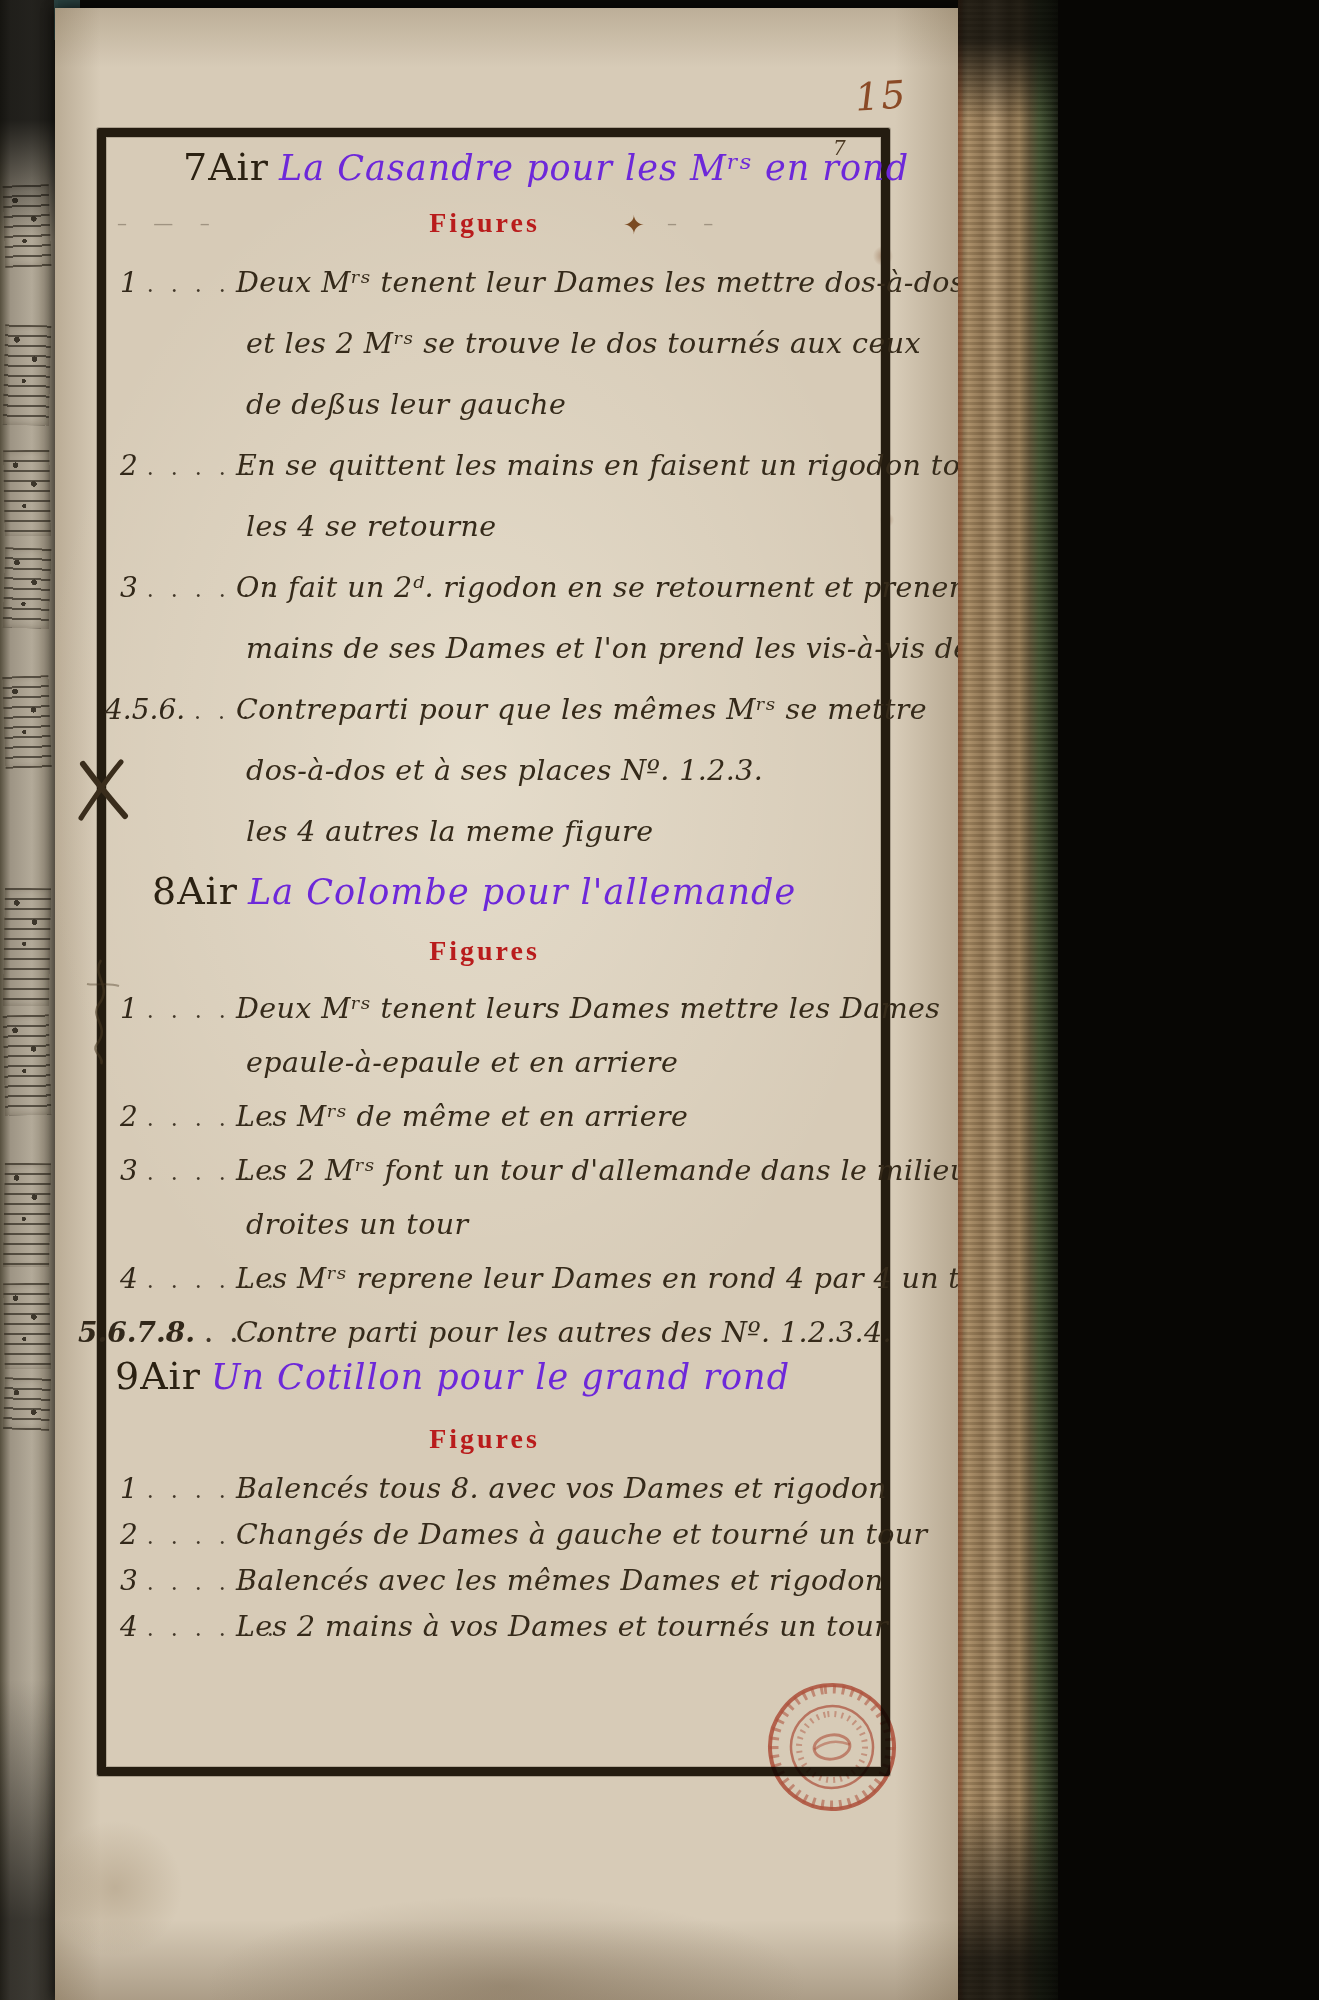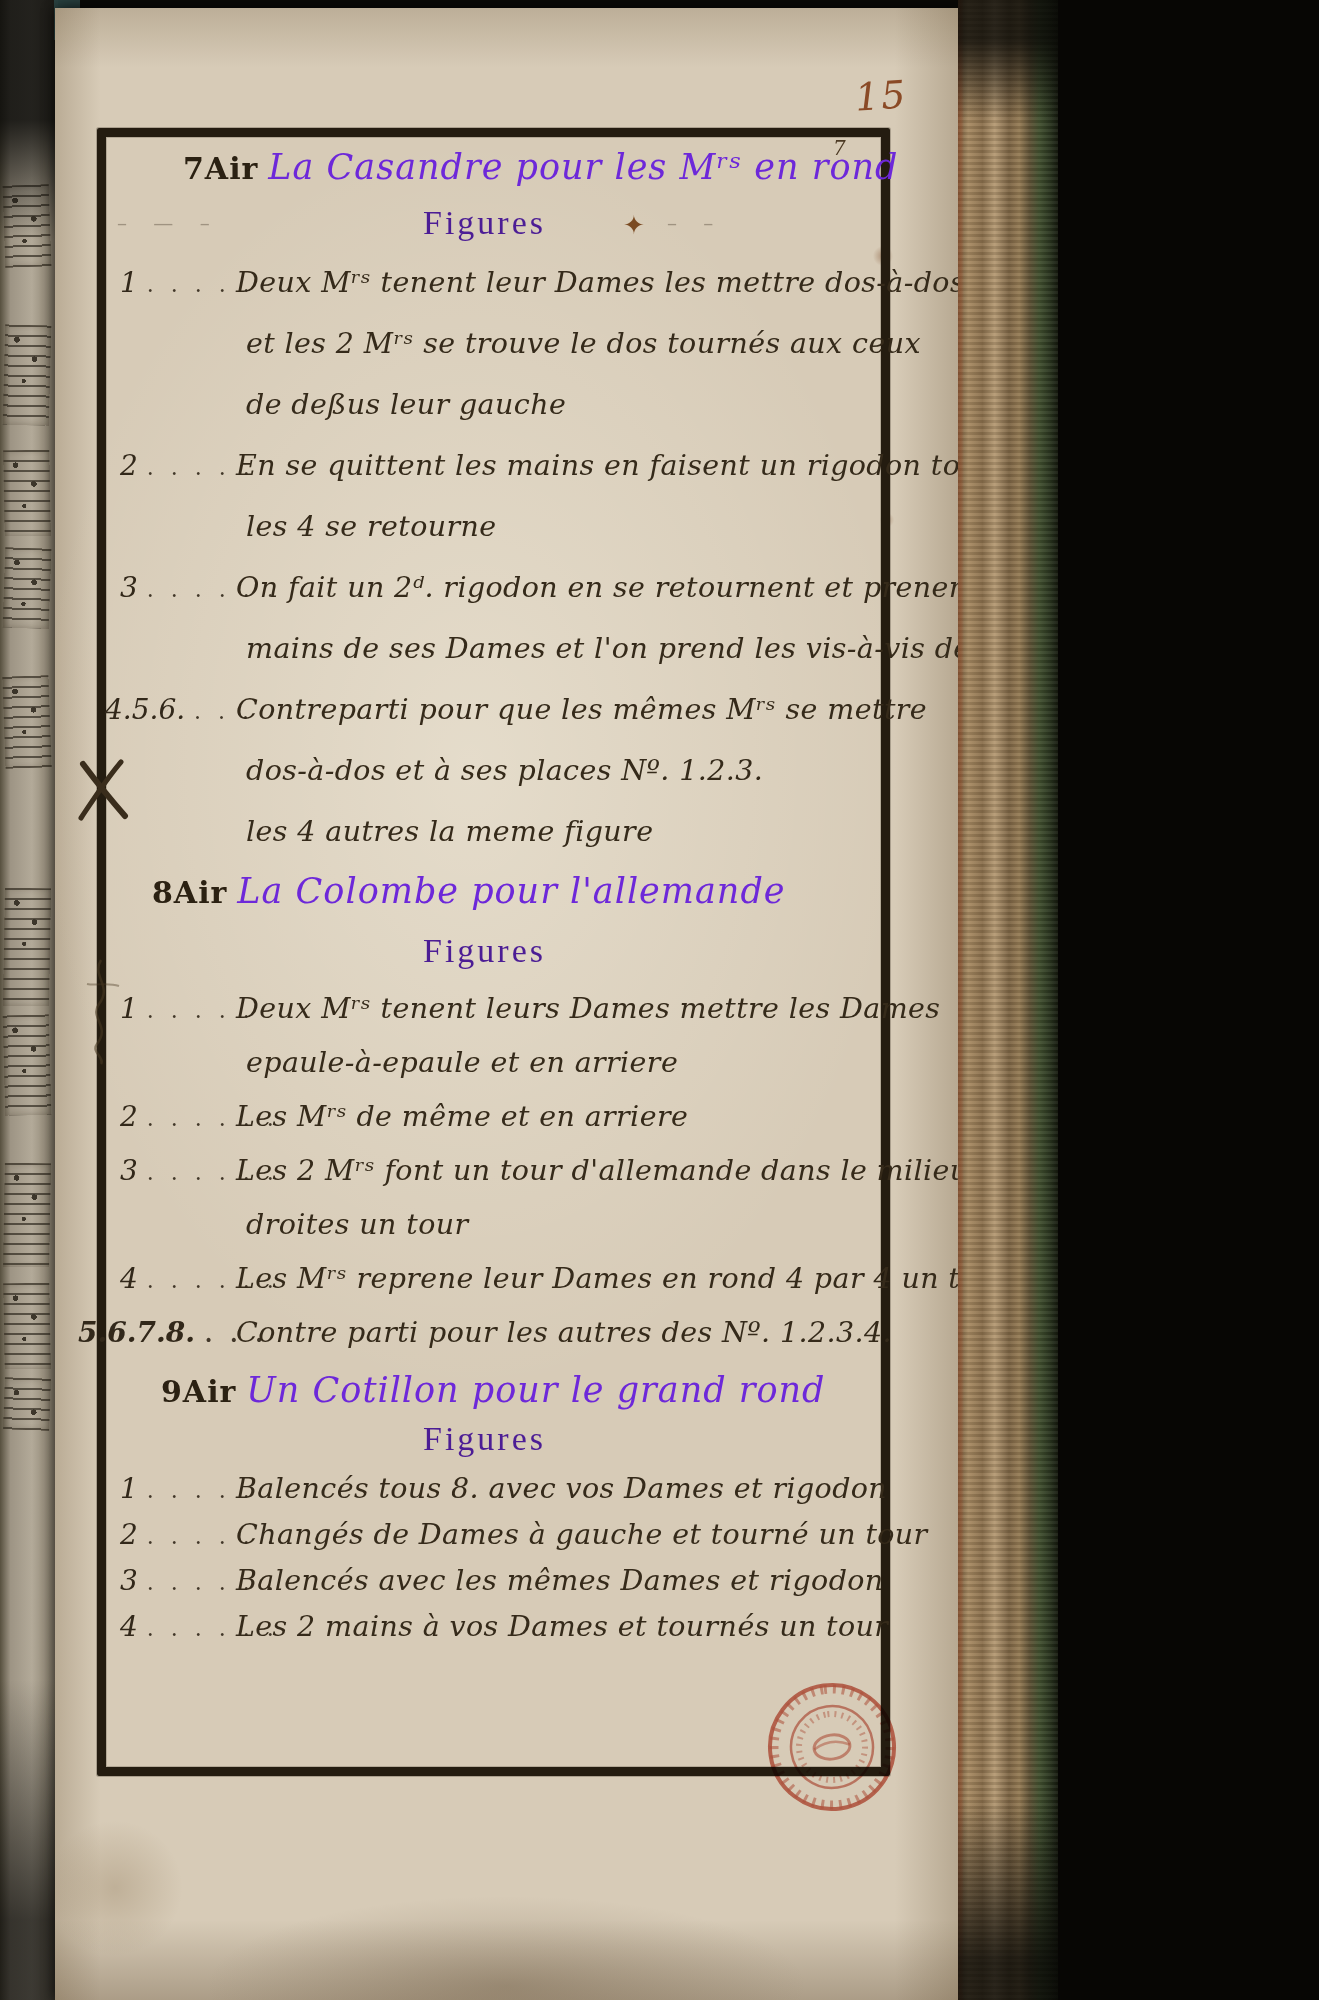--- a/index.html
+++ b/index.html
@@ -33,38 +33,38 @@
        linear-gradient(90deg, rgba(110,90,60,.28) 0, rgba(110,90,60,0) 5% 93%, rgba(110,90,60,.30) 100%),
        linear-gradient(180deg, rgba(110,90,60,.25) 0, rgba(110,90,60,0) 3% 96%, rgba(90,70,45,.35) 100%);}
   .frame{position:absolute;left:42px;top:120px;width:775px;height:1630px;
          border:9px solid #241c10;border-radius:2px;
          box-shadow:0 0 0 1px rgba(36,28,16,.25), inset 0 0 0 1px rgba(36,28,16,.2);}
 
   
   .content{position:absolute;left:0;right:0;top:132px;color:#32281a;}
   .row{position:relative;white-space:nowrap;}
   .heading-row{font-style:italic;}
-  .air-num{font-style:normal;font-weight:700;font-size:30px;color:#2b2112;letter-spacing:1px;}
+  .air-num{font-style:normal;font-weight:400;font-size:38px;color:#2b2112;letter-spacing:1px;}
   .air-title{font-style:italic;font-size:35px;letter-spacing:1px;margin-left:10px;color:#6d28d9;}
   .figures-row{text-align:center;}
-  .figures-word{position:relative;left:-22px;font-family:"Liberation Serif",serif;font-weight:400;
-                font-size:34px;letter-spacing:3px;color:#4c1d95;}
+  .figures-word{position:relative;left:-22px;font-family:"Liberation Serif",serif;font-weight:700;
+                font-size:28px;letter-spacing:3px;color:#b91c1c;}
   .entry-row .num,.cont-row .num{position:absolute;left:65px;top:0;font-style:italic;font-size:28px;}
   .num.num-lg{left:50px;} .num.num-xl{left:23px;font-weight:bold;}
   .entry-dots{letter-spacing:5px;font-size:22px;opacity:.9;font-style:normal;}
   .txt{display:inline-block;padding-left:181px;font-style:italic;font-size:28.5px;letter-spacing:.4px;
        color:#352a1a;}
   .cont-row .txt{padding-left:191px;}
   .sec-0 .heading-row{height:54px;line-height:54px;padding-left:128px;}
   .sec-0 .figures-row{height:58px;line-height:58px;}
   .sec-0 .entry-row,.sec-0 .cont-row{height:61px;line-height:61px;}
   .sec-1 .heading-row{height:58px;line-height:58px;padding-left:97px;}
   .sec-1 .figures-row{height:62px;line-height:62px;}
   .sec-1 .entry-row,.sec-1 .cont-row{height:54px;line-height:54px;}
-  .sec-2 .heading-row{height:52px;line-height:60px;padding-left:106px;}
+  .sec-2 .heading-row{height:52px;line-height:32px;padding-left:60px;}
   .sec-2 .figures-row{height:54px;line-height:54px;}
   .sec-2 .entry-row,.sec-2 .cont-row{height:46px;line-height:46px;}
 
   .star{position:absolute;left:568px;top:2px;font-size:26px;color:#7a4a22;font-style:normal;}
   .dashes{position:absolute;top:0;font-size:20px;letter-spacing:10px;opacity:.35;color:#3a2e1e;}
   .dashes.dl{left:62px;} .dashes.dr{left:612px;}
 
   
   .folio{position:absolute;left:800px;top:66px;font-style:italic;font-size:38px;color:#8a4a26;
          transform:rotate(-4deg);letter-spacing:2px;}

